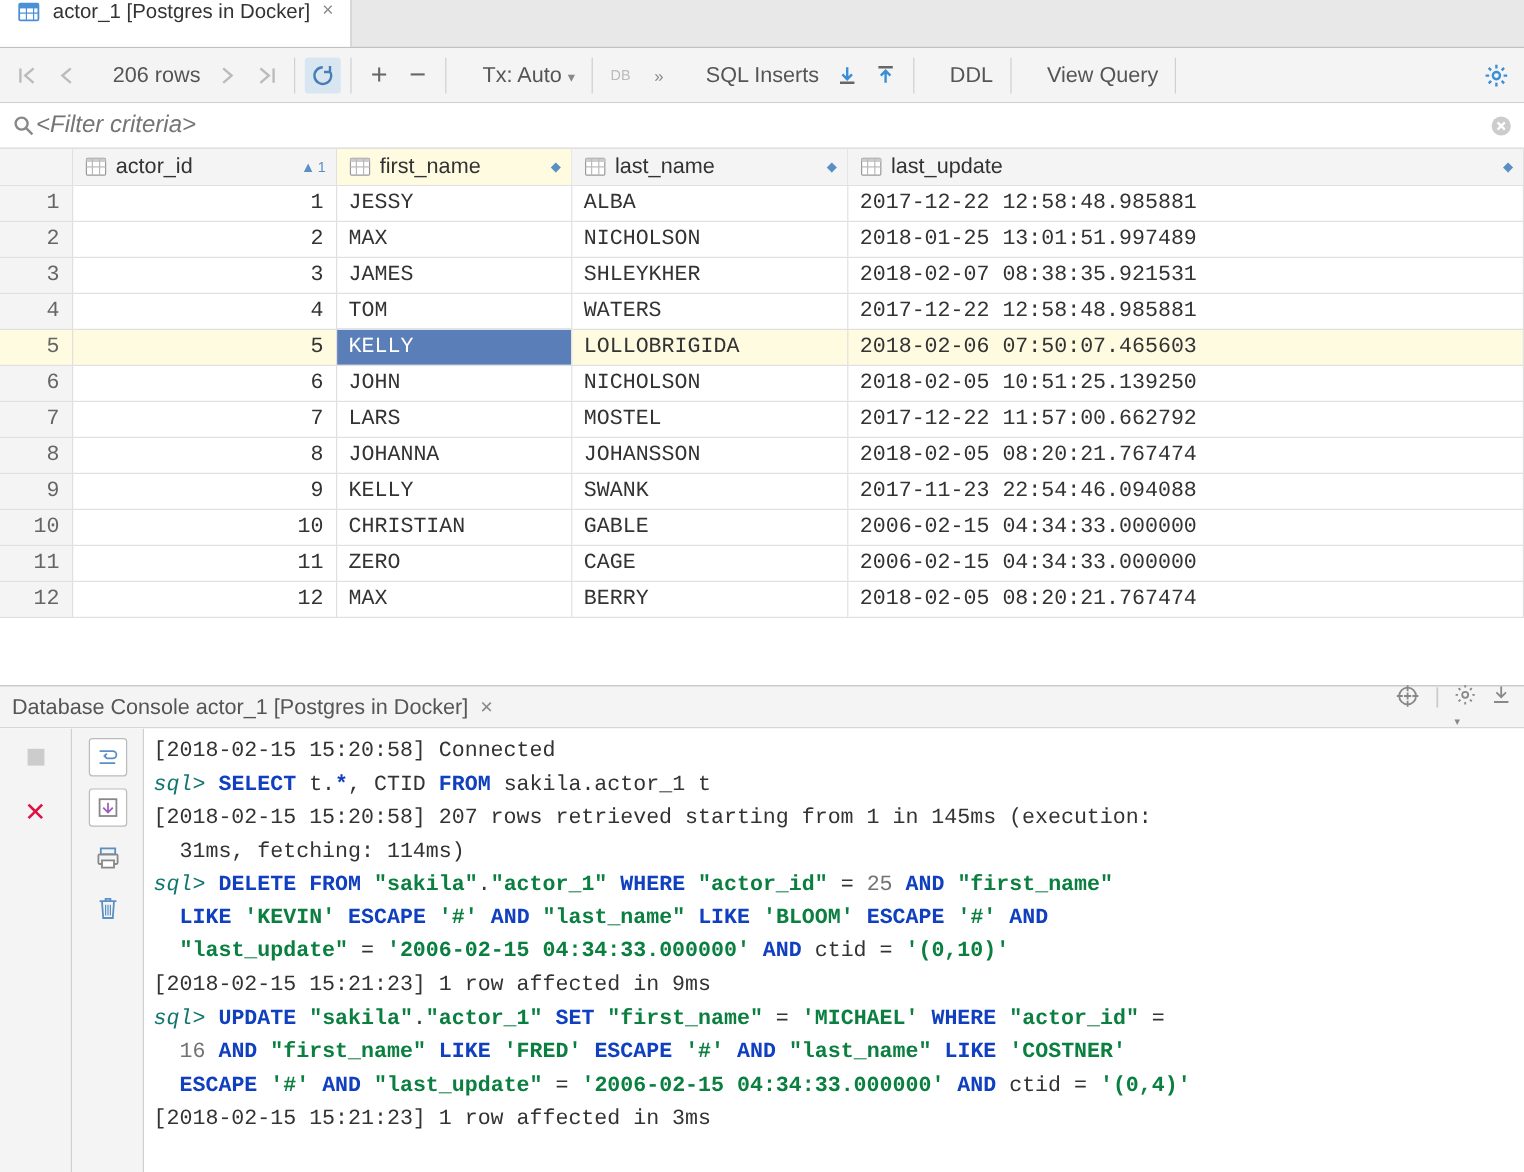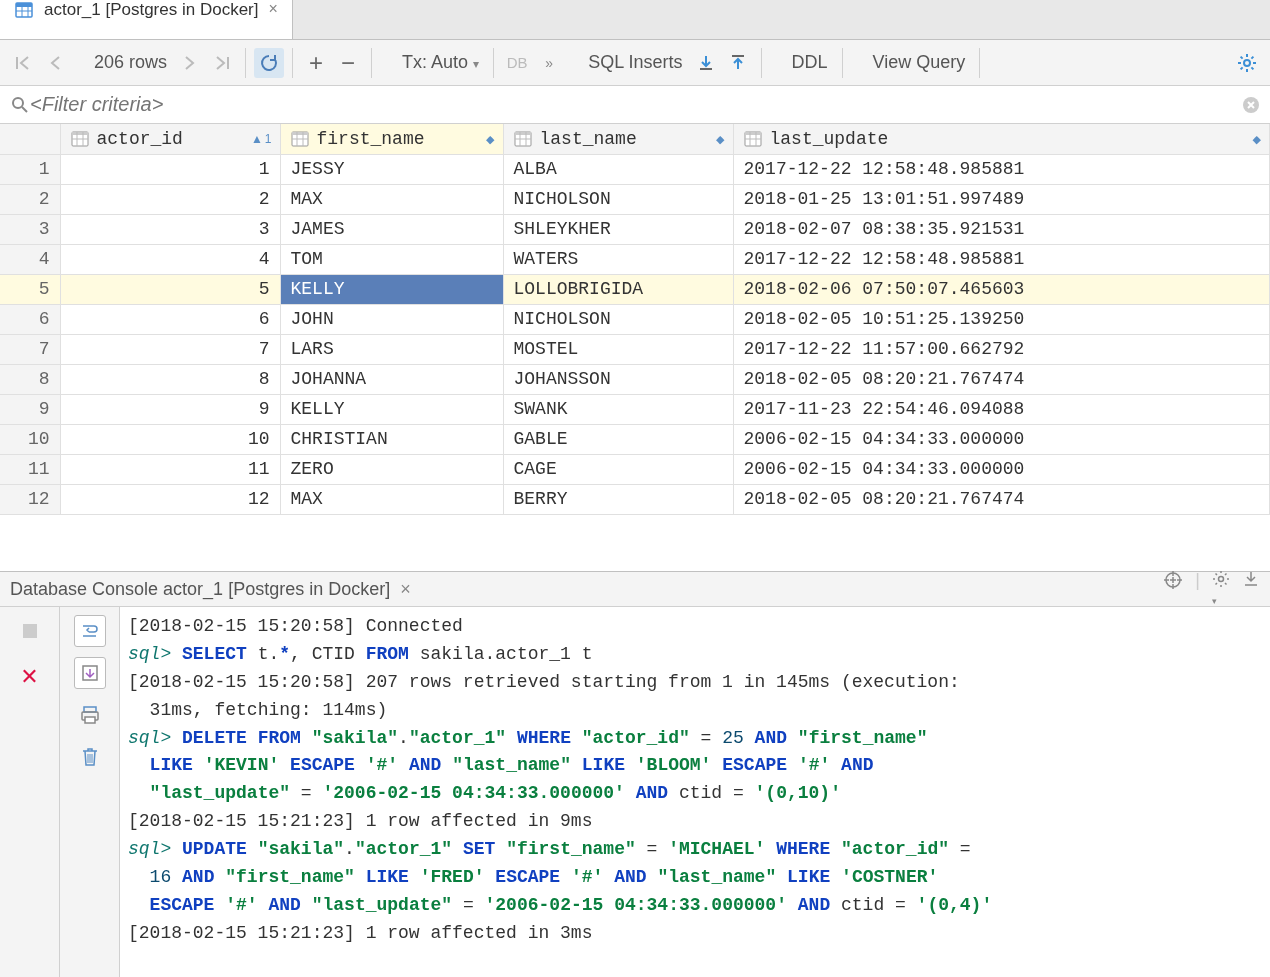--- a/index.html
+++ b/index.html
@@ -120,21 +120,20 @@
     position: relative;
     font-size: 18px;
   }
   table.grid th.highlight-col {
     background: #fffbe0;
   }
   table.grid th .col-inner {
     display: flex;
     align-items: center;
     gap: 8px;
-    font-family: Liberation Mono, monospace;
   }
   table.grid th .sort-ind {
     position: absolute;
     right: 8px;
     top: 50%;
     transform: translateY(-50%);
     font-size: 12px;
     color: #5a8fc6;
     display: flex;
     align-items: center;
@@ -240,21 +239,21 @@
     font-family: Menlo, Monaco, "Courier New", monospace;
     font-size: 18px;
     line-height: 1.55;
     white-space: pre-wrap;
     overflow: auto;
     color:#333;
   }
   .c-prompt { color: #0f766e; font-style: italic; }
   .c-kw { color: #1040c0; font-weight: bold; }
   .c-str { color: #0a7f3f; font-weight: bold; }
-  .c-num { color: #0c4a6e; }
+  .c-num { color: #737373; }
   svg { display:block; }
 </style>
 </head>
 <body>
 
 <div class="tab-bar">
   <div class="tab">
     <span class="table-icon">
       <svg width="20" height="20" viewBox="0 0 20 20">
           <rect x="2" y="3" width="16" height="14" rx="1" fill="#fff" stroke="#4a90d9" stroke-width="1.5"></rect>
@@ -298,21 +297,21 @@
         <path d="M17 3v5h-5" fill="none" stroke="#4a7db8" stroke-width="2"></path>
       </svg>
     </span>
   <div class="tb-sep"></div>
   <span class="tb-btn" style="font-size:24px;color:#666;">+</span>
   <span class="tb-btn" style="font-size:24px;color:#666;">−</span>
   <div class="tb-sep"></div>
   <span class="tb-text"><span>Tx: Auto</span> <span style="color:#888;font-size:12px;">▾</span></span>
   <div class="tb-sep"></div>
   <span class="tb-btn disabled">
-      <span style="font-size:15px;color:#bbb;line-height:1;">DB</span>
+      <span style="font-size:12px;color:#bbb;line-height:1;">DB</span>
     </span>
   <span class="tb-btn" style="color:#888;font-size:14px;">»</span>
   <span class="tb-text">SQL Inserts</span>
   <span class="tb-btn">
       <svg width="20" height="20" viewBox="0 0 20 20">
         <path d="M10 3v10M6 9l4 4 4-4" fill="none" stroke="#3b8fd6" stroke-width="2"></path>
         <line x1="4" y1="16" x2="16" y2="16" stroke="#666" stroke-width="2"></line>
       </svg>
     </span>
   <span class="tb-btn">
@@ -363,21 +362,21 @@
                   <rect x="1" y="2" width="16" height="3" fill="#ccc"></rect>
                   <line x1="6" y1="2" x2="6" y2="16" stroke="#bbb"></line>
                   <line x1="12" y1="2" x2="12" y2="16" stroke="#bbb"></line>
                   <line x1="1" y1="9" x2="17" y2="9" stroke="#bbb"></line>
                 </svg>
               </span>
               <span>actor_id</span>
             </div>
             <span class="sort-ind">▲ <span>1</span></span>
           </th>
-          <th class="highlight-col" style="width: 223px;">
+          <th class="highlight-col" style="width: 196px;">
             <div class="col-inner">
               <span class="col-icon">
                 <svg width="18" height="18" viewBox="0 0 18 18">
                   <rect x="1" y="2" width="16" height="14" rx="1" fill="#fff" stroke="#999"></rect>
                   <rect x="1" y="2" width="16" height="3" fill="#ccc"></rect>
                   <line x1="6" y1="2" x2="6" y2="16" stroke="#bbb"></line>
                   <line x1="12" y1="2" x2="12" y2="16" stroke="#bbb"></line>
                   <line x1="1" y1="9" x2="17" y2="9" stroke="#bbb"></line>
                 </svg>
               </span>

